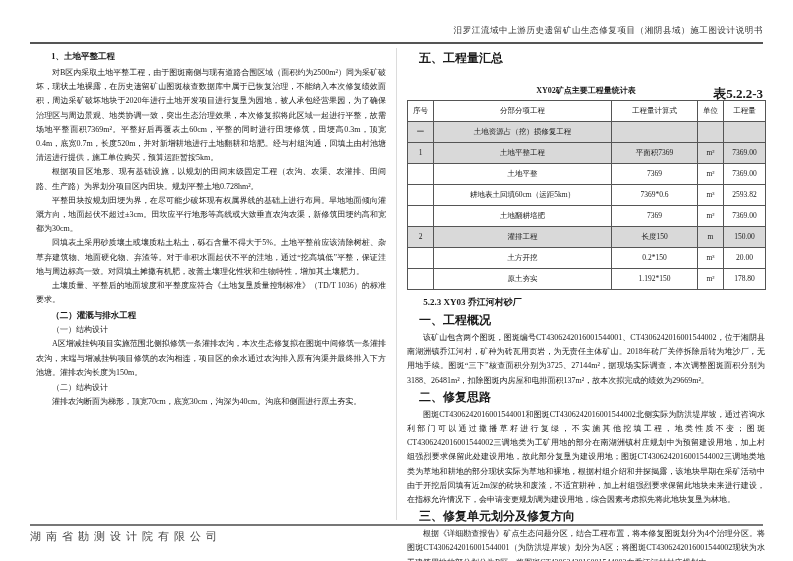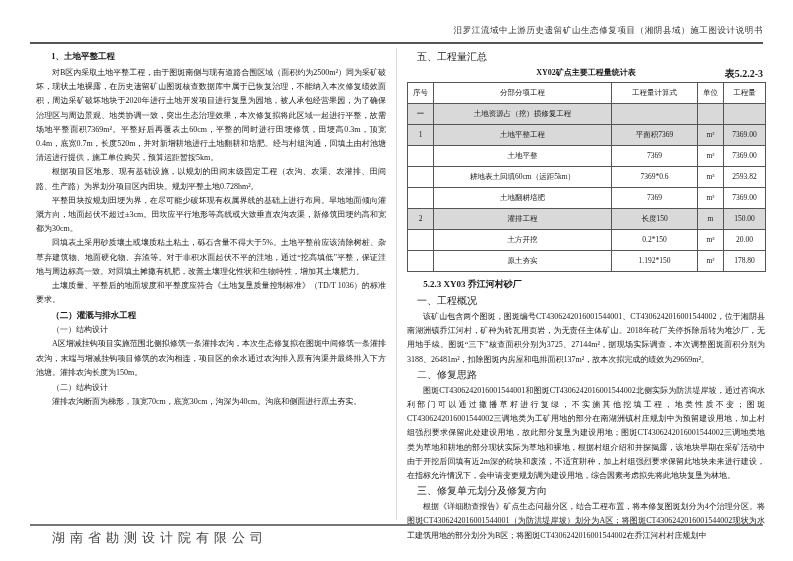--- a/index.html
+++ b/index.html
@@ -7,38 +7,38 @@
     width:793px;height:561px;background:#ffffff;position:relative;overflow:hidden;
     font-family:"Liberation Serif","DejaVu Serif",serif;color:#1a1a1a;
   }
   .page{position:absolute;inset:0;}
   .header-title{
     position:absolute;top:25px;right:30px;font-size:8.5px;letter-spacing:0.6px;color:#333;
   }
   .header-rule{position:absolute;top:42px;left:30px;width:733px;height:2px;background:#555;}
   .col-divider{position:absolute;top:48px;left:396px;width:1px;height:472px;background:#dcdcdc;}
   .footer-rule{position:absolute;top:524px;left:30px;width:733px;height:1.5px;background:#777;}
-  .footer-company{position:absolute;top:529px;left:52px;font-size:13px;letter-spacing:5px;color:#444;}
+  .footer-company{position:absolute;top:529px;left:30px;font-size:11px;letter-spacing:5px;color:#444;}
   .footer-page{position:absolute;top:527px;right:32px;font-size:13px;color:#444;margin-top:32px;}
 
   .col-left{position:absolute;top:49px;left:36px;width:350px;}
   .col-right{position:absolute;top:49px;left:407px;width:358px;}
 
   p.body{font-size:8px;line-height:14.2px;text-align:justify;text-indent:2em;margin:0;}
   .h-num{font-size:8.5px;font-weight:bold;margin:2px 0 3px 0;text-indent:1.8em;}
   .h-sub{font-size:8.5px;font-weight:bold;margin:3px 0 2px 0;text-indent:1.8em;}
   .h-plain{font-size:8px;margin:2px 0;text-indent:2em;}
-  .h-right{font-size:10px;font-weight:normal;margin:1px 0 2px 0;text-indent:1em;}
+  .h-right{font-size:12px;font-weight:bold;margin:1px 0 2px 0;text-indent:1em;}
   .h-523{font-size:9px;font-weight:bold;margin:6px 0 3px 0;text-indent:1.8em;}
 
-  .table-caption{position:relative;height:13px;margin-top:3px;margin-bottom:2px;}
+  .table-caption{position:relative;height:13px;margin-top:18px;margin-bottom:2px;}
   .table-caption .tc-title{
     position:absolute;left:0;right:0;text-align:center;font-size:8px;font-weight:bold;
   }
-  .table-caption .tc-no{position:absolute;right:2px;top:0;font-size:10px;font-weight:bold;}
+  .table-caption .tc-no{position:absolute;right:2px;top:0;font-size:13px;font-weight:bold;}
 
   table.qty{border-collapse:collapse;width:100%;font-size:7.5px;table-layout:fixed;}
   table.qty th,table.qty td{
     border:0.8px solid #555;text-align:center;padding:4px 2px;height:12px;line-height:12px;
     overflow:hidden;white-space:nowrap;
   }
   table.qty th{font-weight:normal;}
   tr.shaded td{background:#d9d9d9;}
 </style>
 </head>

